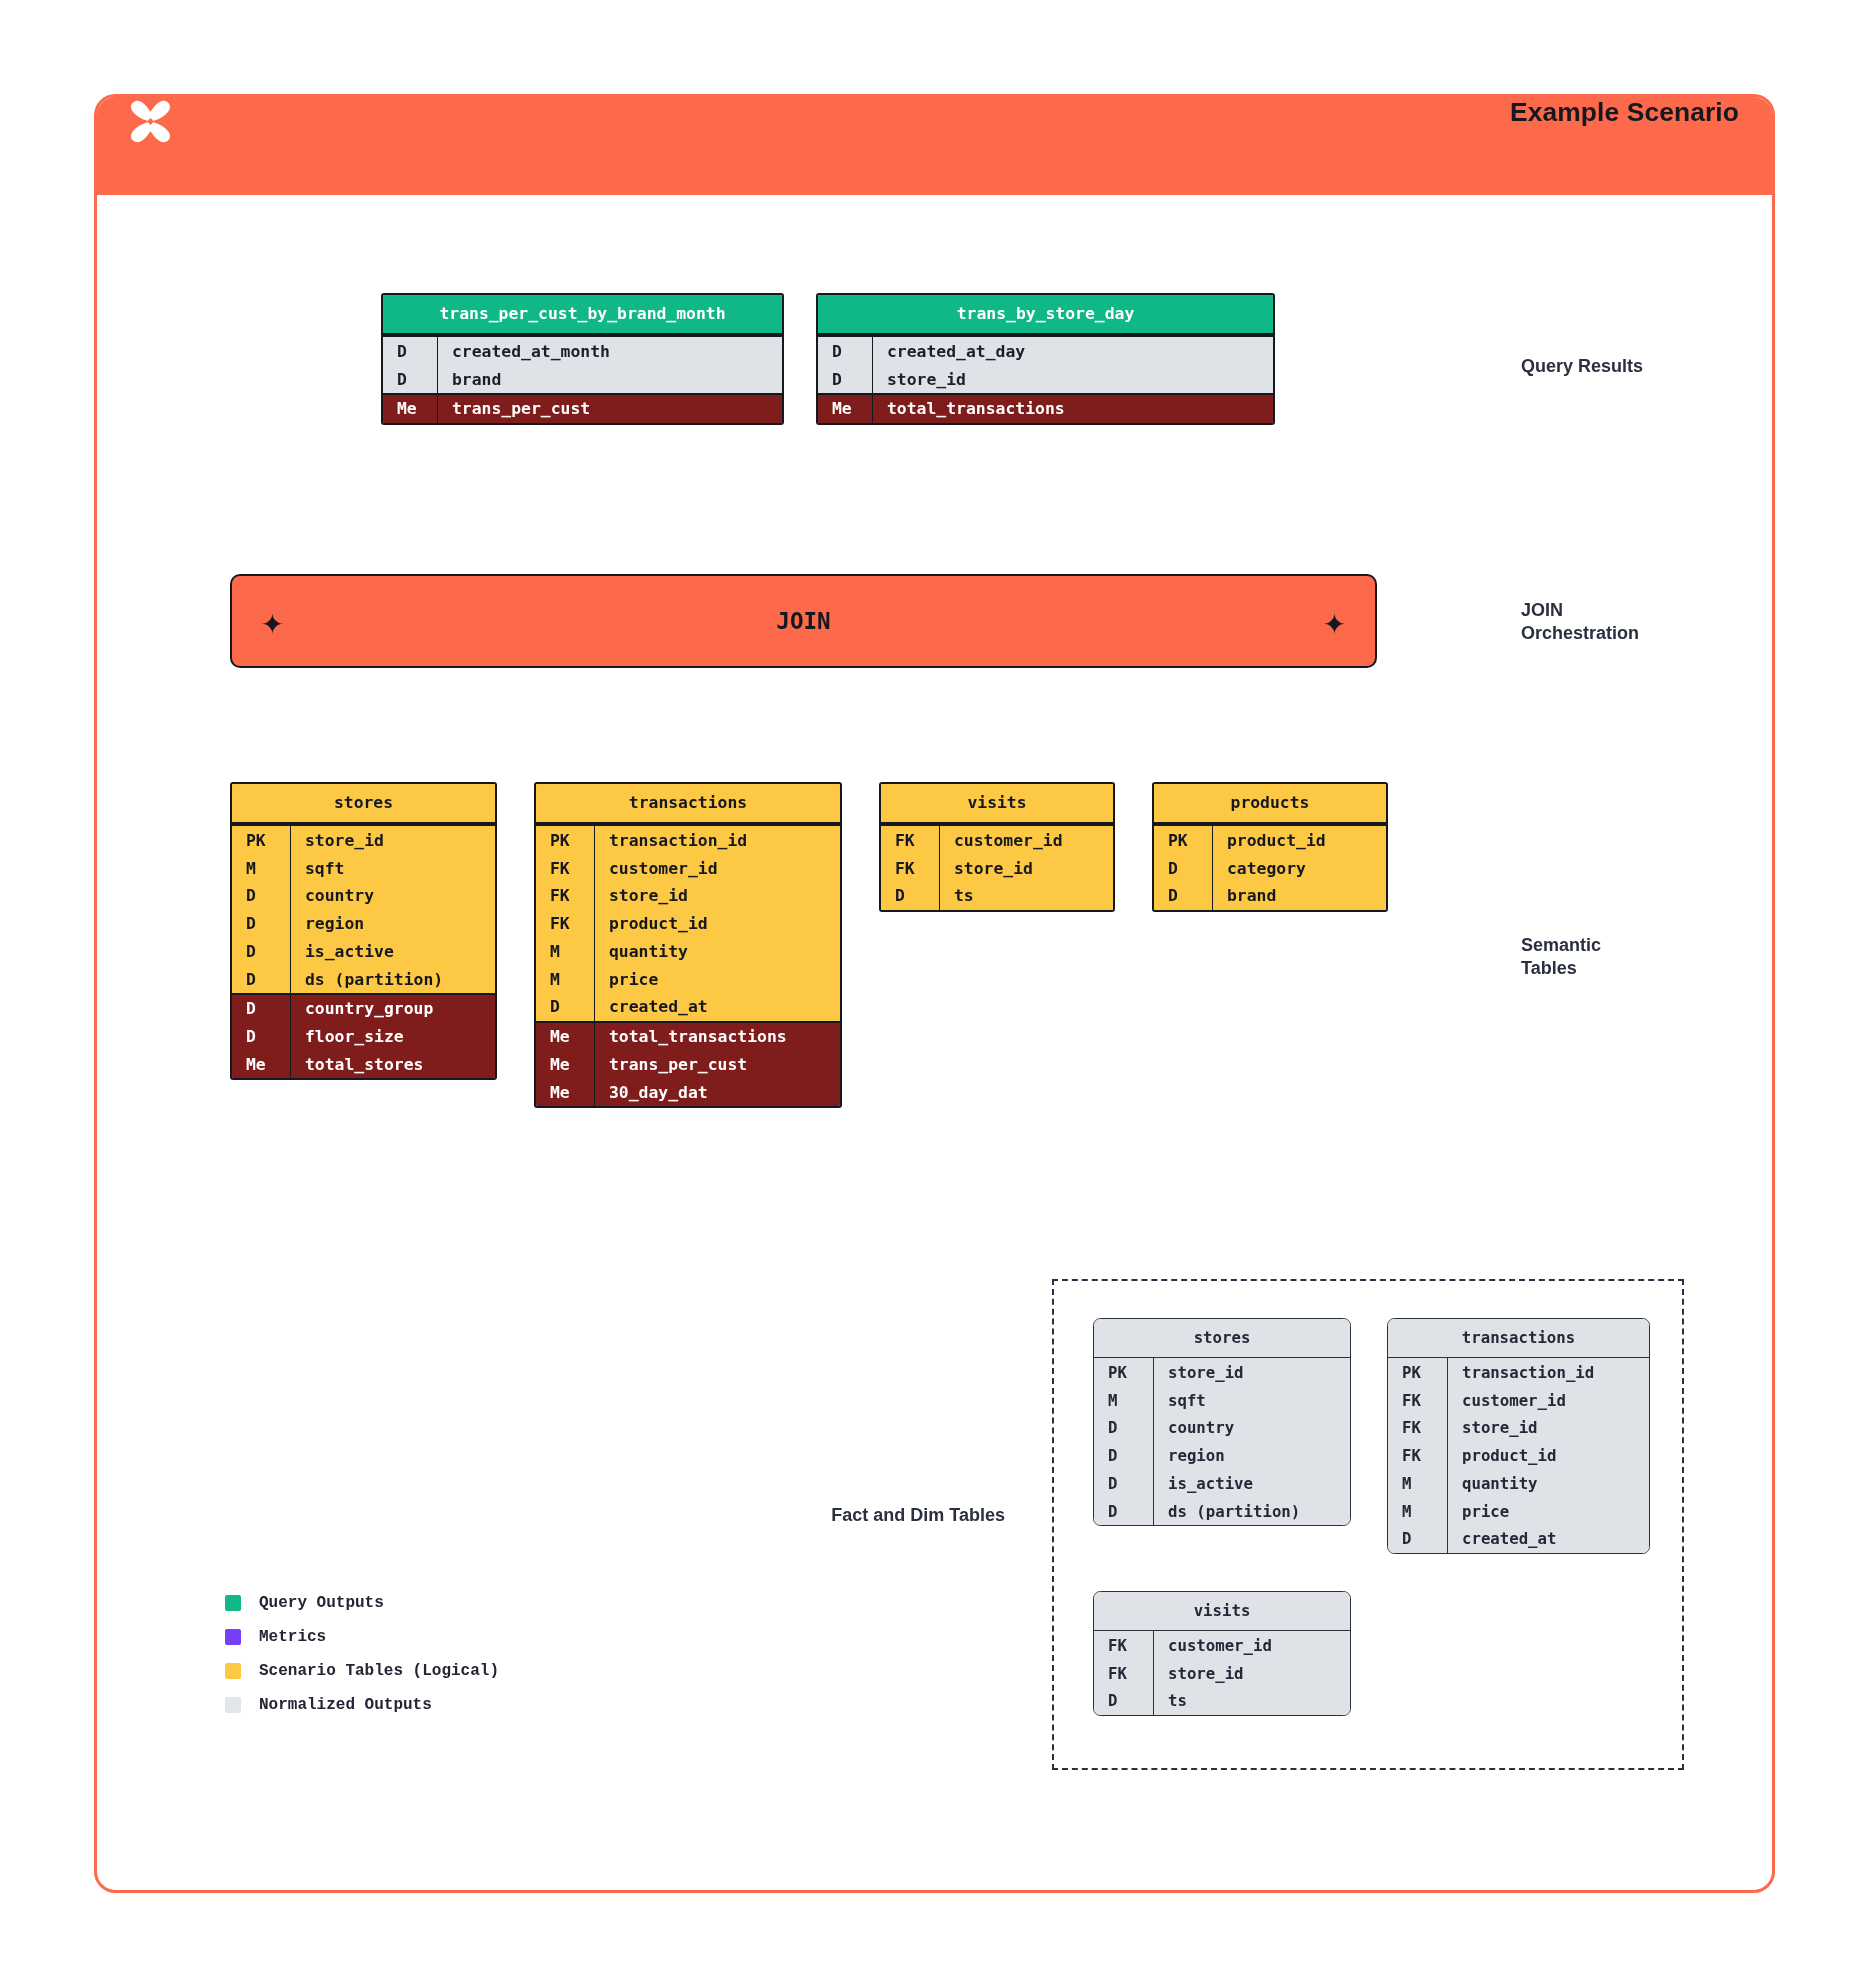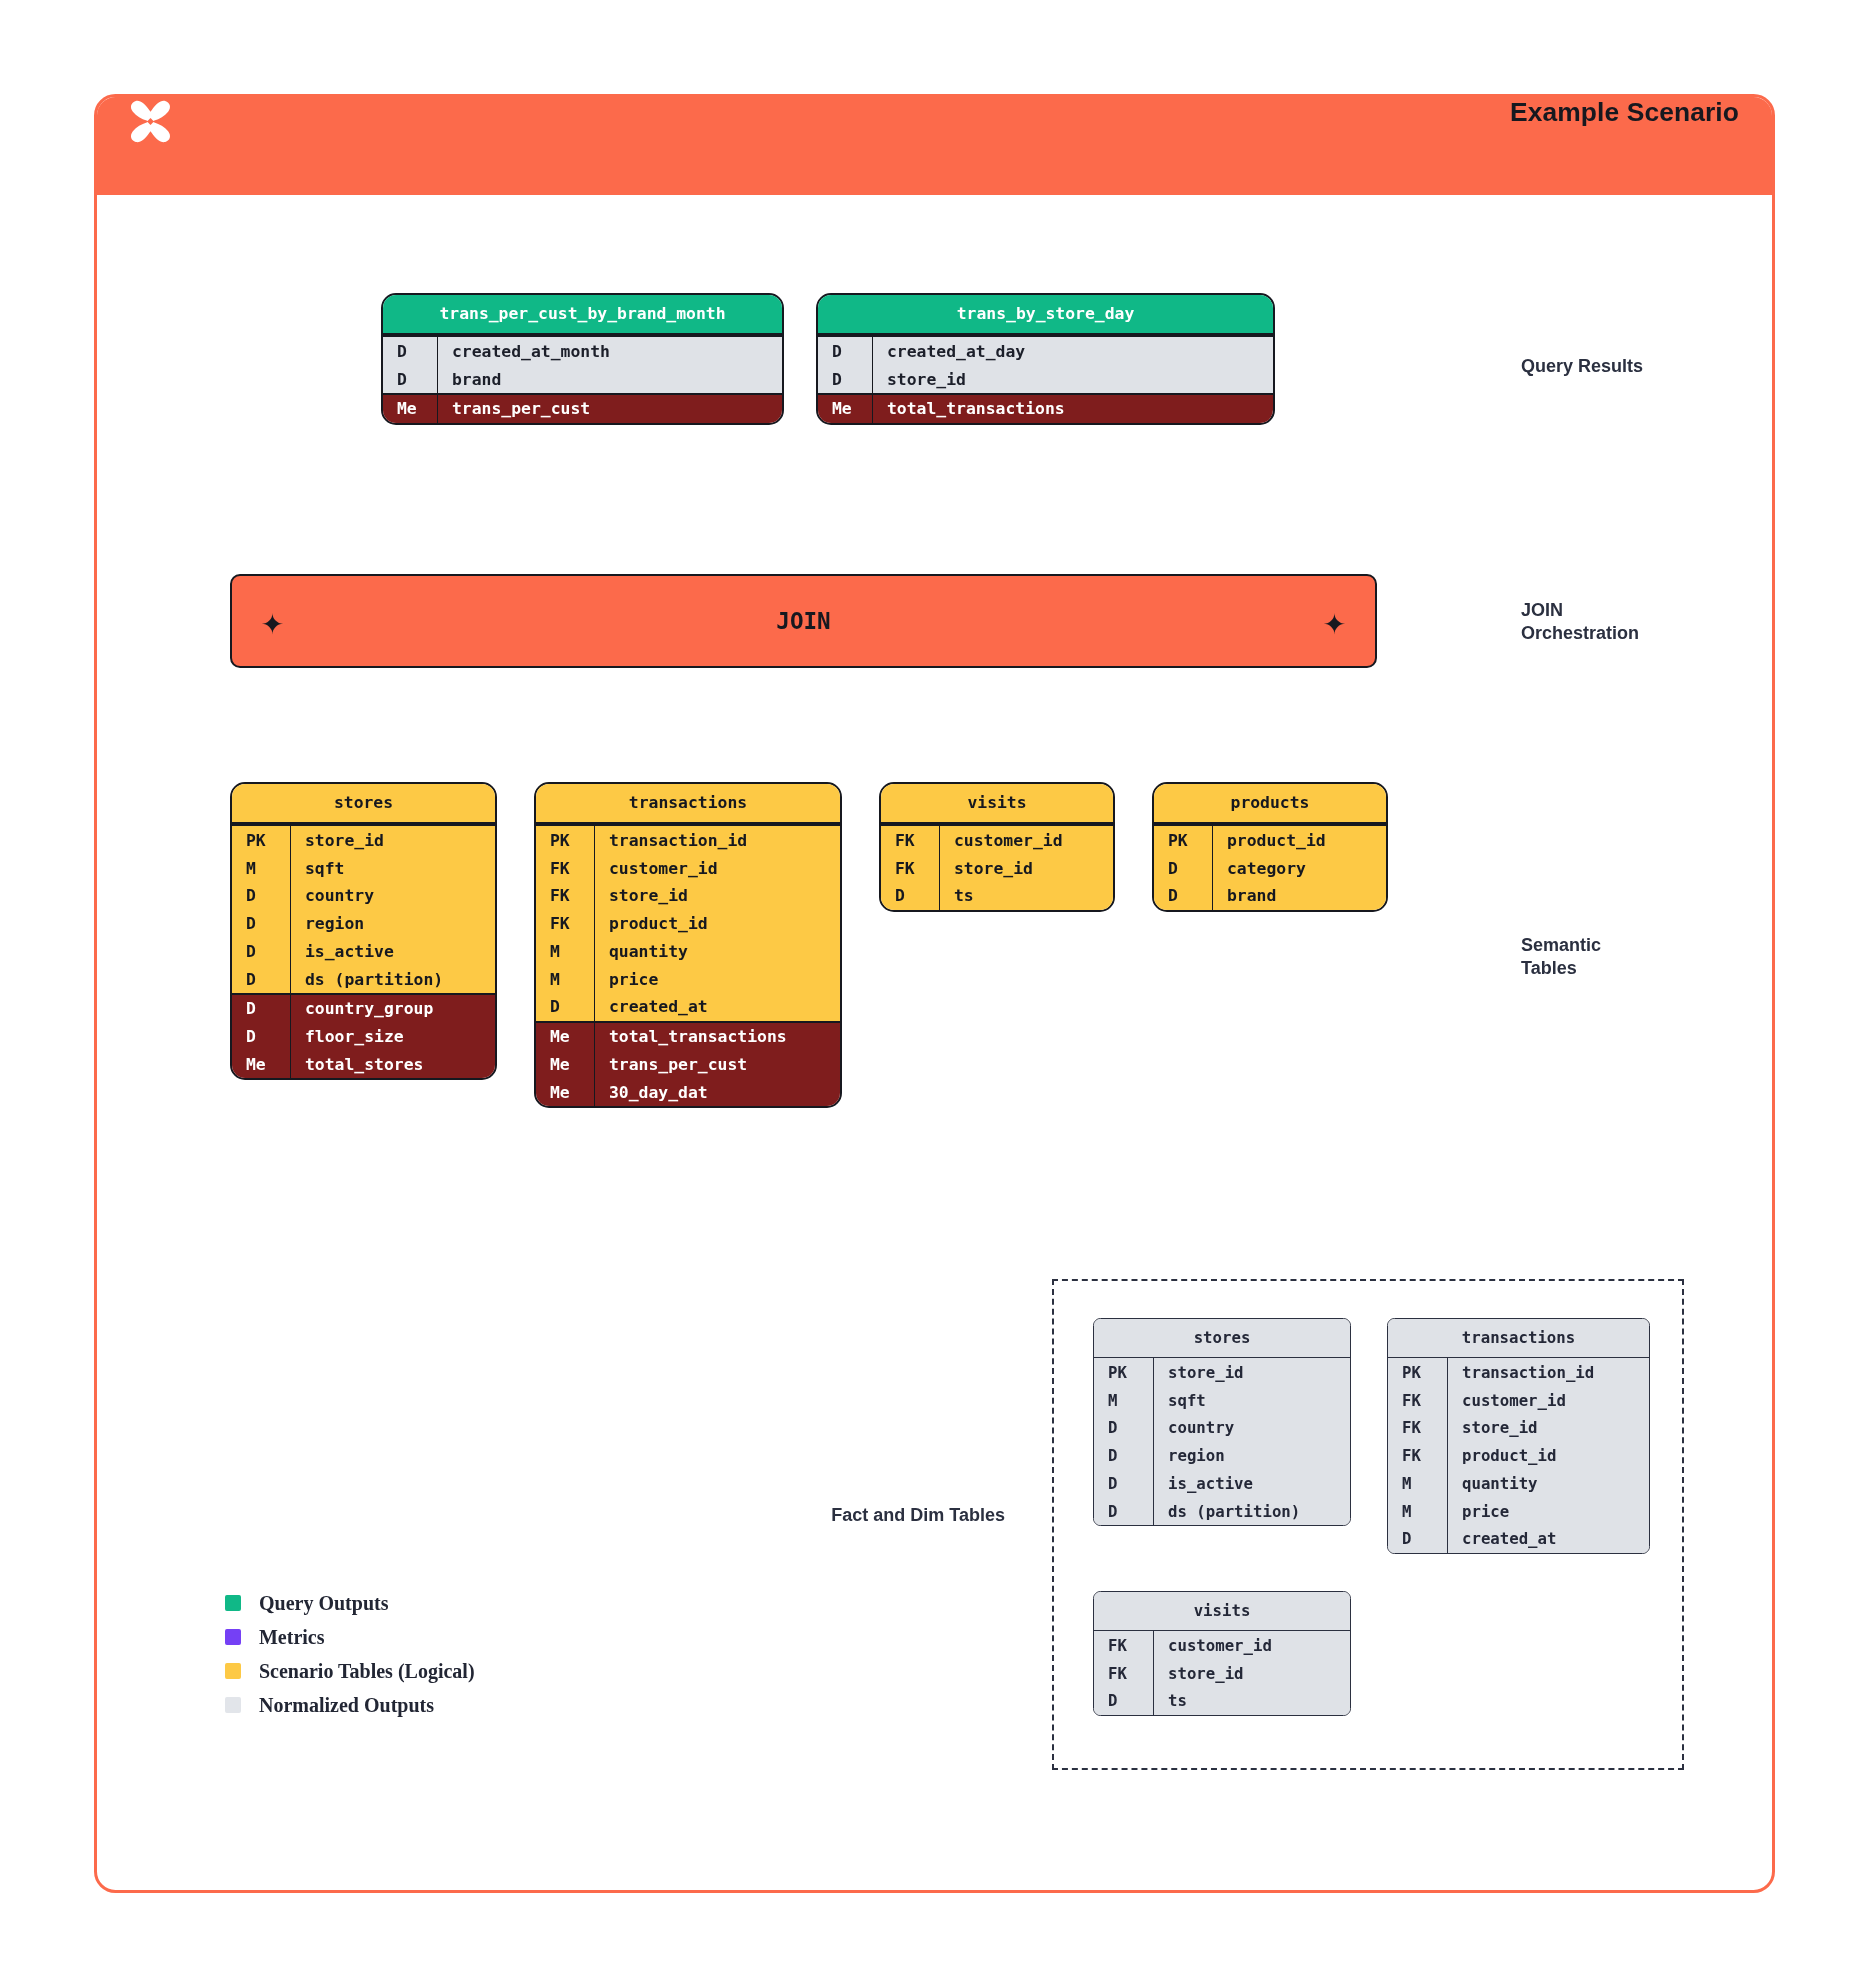--- a/index.html
+++ b/index.html
@@ -15,21 +15,21 @@
   }
   .card-header{
     position:absolute; left:0; top:0; width:100%; height:98px;
     background:#FC6A4B; display:flex; align-items:flex-start; justify-content:space-between;
     padding:0 33px 0 29px;
   }
   .brand-logo{ width:49px; height:49px; }
   .header-title{ color:#17181f; font-size:26.4px; font-weight:700; letter-spacing:0.1px; }
 
   
-  .ent{ position:absolute; border:2.5px solid #16181f; border-radius:15px; overflow:hidden;
+  .ent{ position:absolute; border:2.5px solid #16181f; border-radius:3px; overflow:hidden;
         font-family:"DejaVu Sans Mono", monospace; }
   .ent .ttl{ text-align:center; font-weight:700; padding:9.4px 7.5px 10px;
         border-bottom:2.5px solid #16181f; }
   .ent .rows{ display:block; }
   .ent .row{ display:flex; align-items:center; }
   .ent .kk{ flex:0 0 auto; font-weight:700; text-align:left; padding:4.4px 0 4.4px 14px; }
   .ent .nm{ flex:1 1 auto; font-weight:700; padding:4.4px 0 4.4px 14px;
         border-left:1.9px solid #16181f;margin-left:9px; }
   .ent .seg{ border-top:2.5px solid #16181f; }
   .ent .seg:first-child{ border-top:none; }
@@ -51,22 +51,22 @@
     position:absolute; background:#FC6A4B; border:2.5px solid #16181f; border-radius:10px;
     display:flex; align-items:center; justify-content:center;
     font-family:"DejaVu Sans Mono", monospace; font-weight:700; color:#16181f;
   }
   .spark{ position:absolute; font-size:38px; line-height:1; color:#16181f; }
 
   
   .annot{ position:absolute; font-size:18px; font-weight:700; color:#2b3040; line-height:1.28; }
 
   
-  .legend{ position:absolute; font-family:Liberation Serif, serif;
-           font-size:20px; font-weight:700; color:#222634; }
+  .legend{ position:absolute; font-family:Liberation Mono, monospace;
+           font-size:16px; font-weight:700; color:#222634; }
   .legend .li{ display:flex; align-items:center; height:34px; }
   .legend .sw{ width:16.4px; height:16.4px; border-radius:1.9px; margin-right:17.6px; flex:0 0 16.4px; }
 
   
   .dotgroup{ position:absolute; border:2.5px dashed #2b3040; background:transparent; }
 
   svg.overlay{ position:absolute; left:0; top:0; width:1868px; height:1985px;
                pointer-events:none; }
 </style>
 </head>

